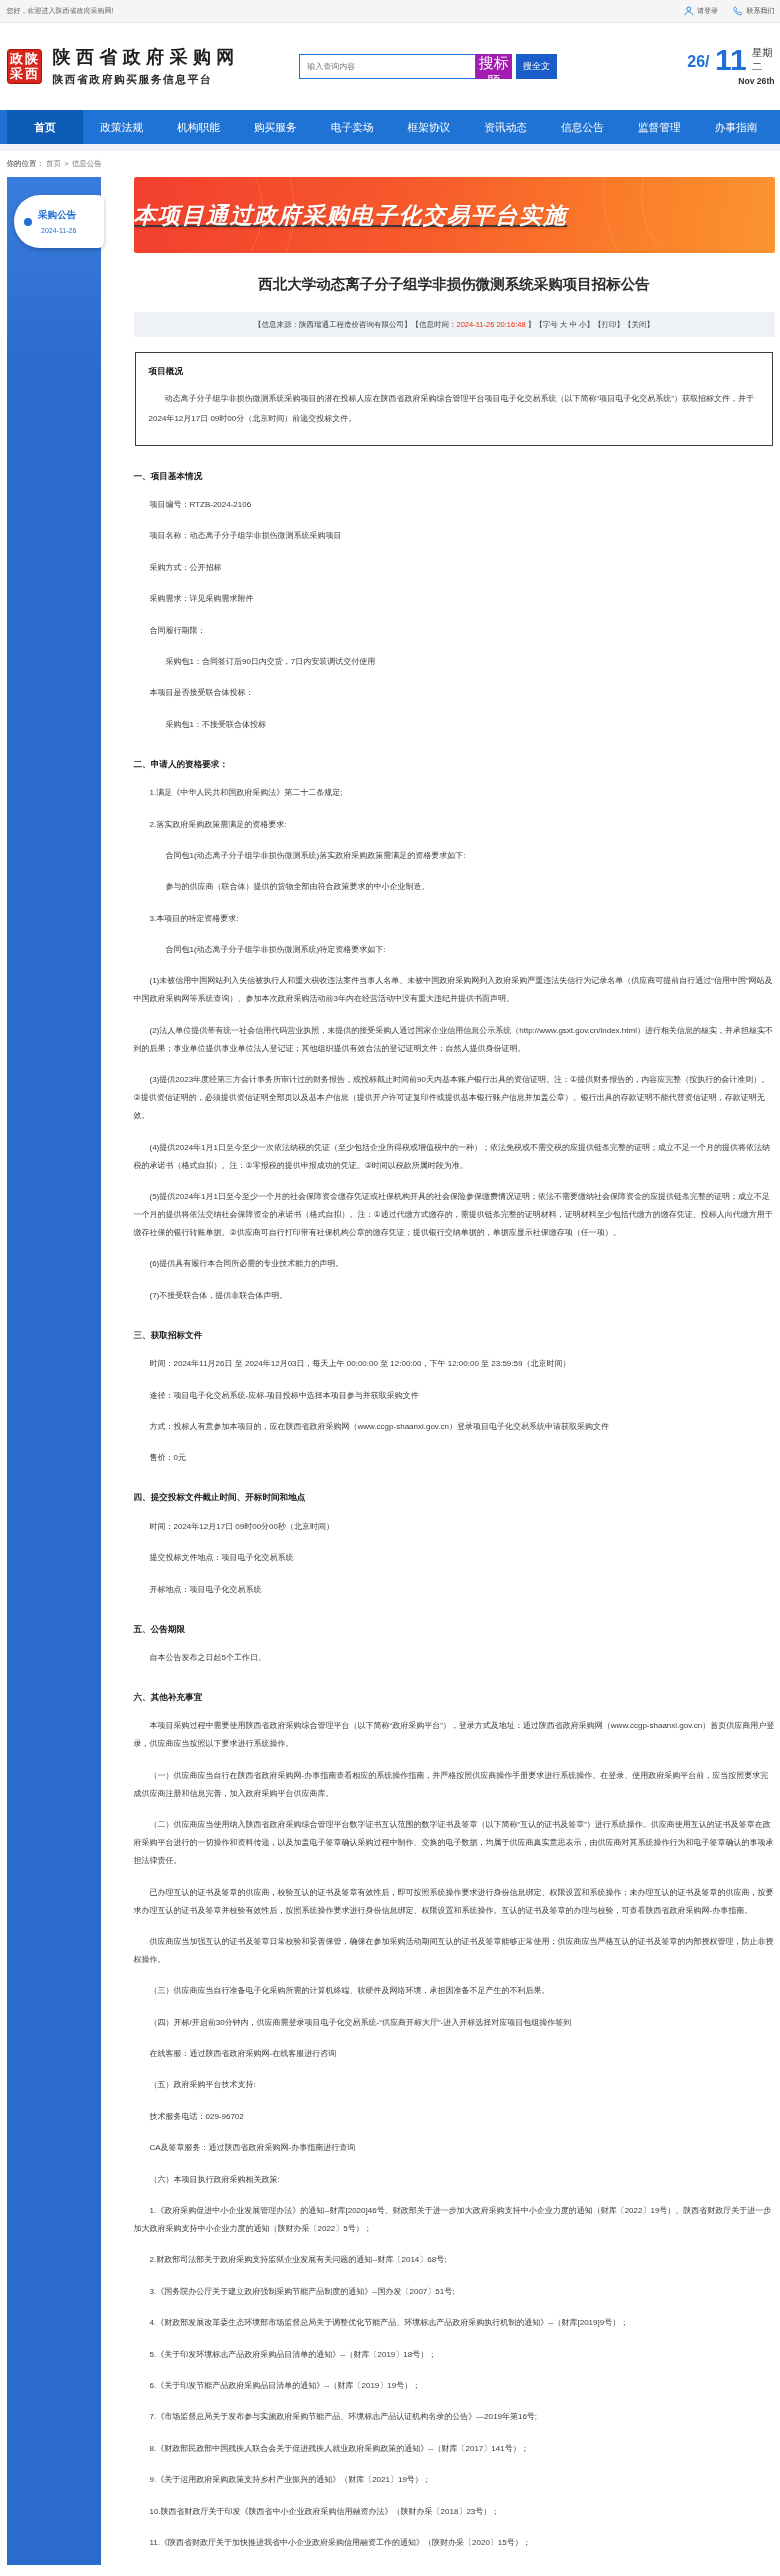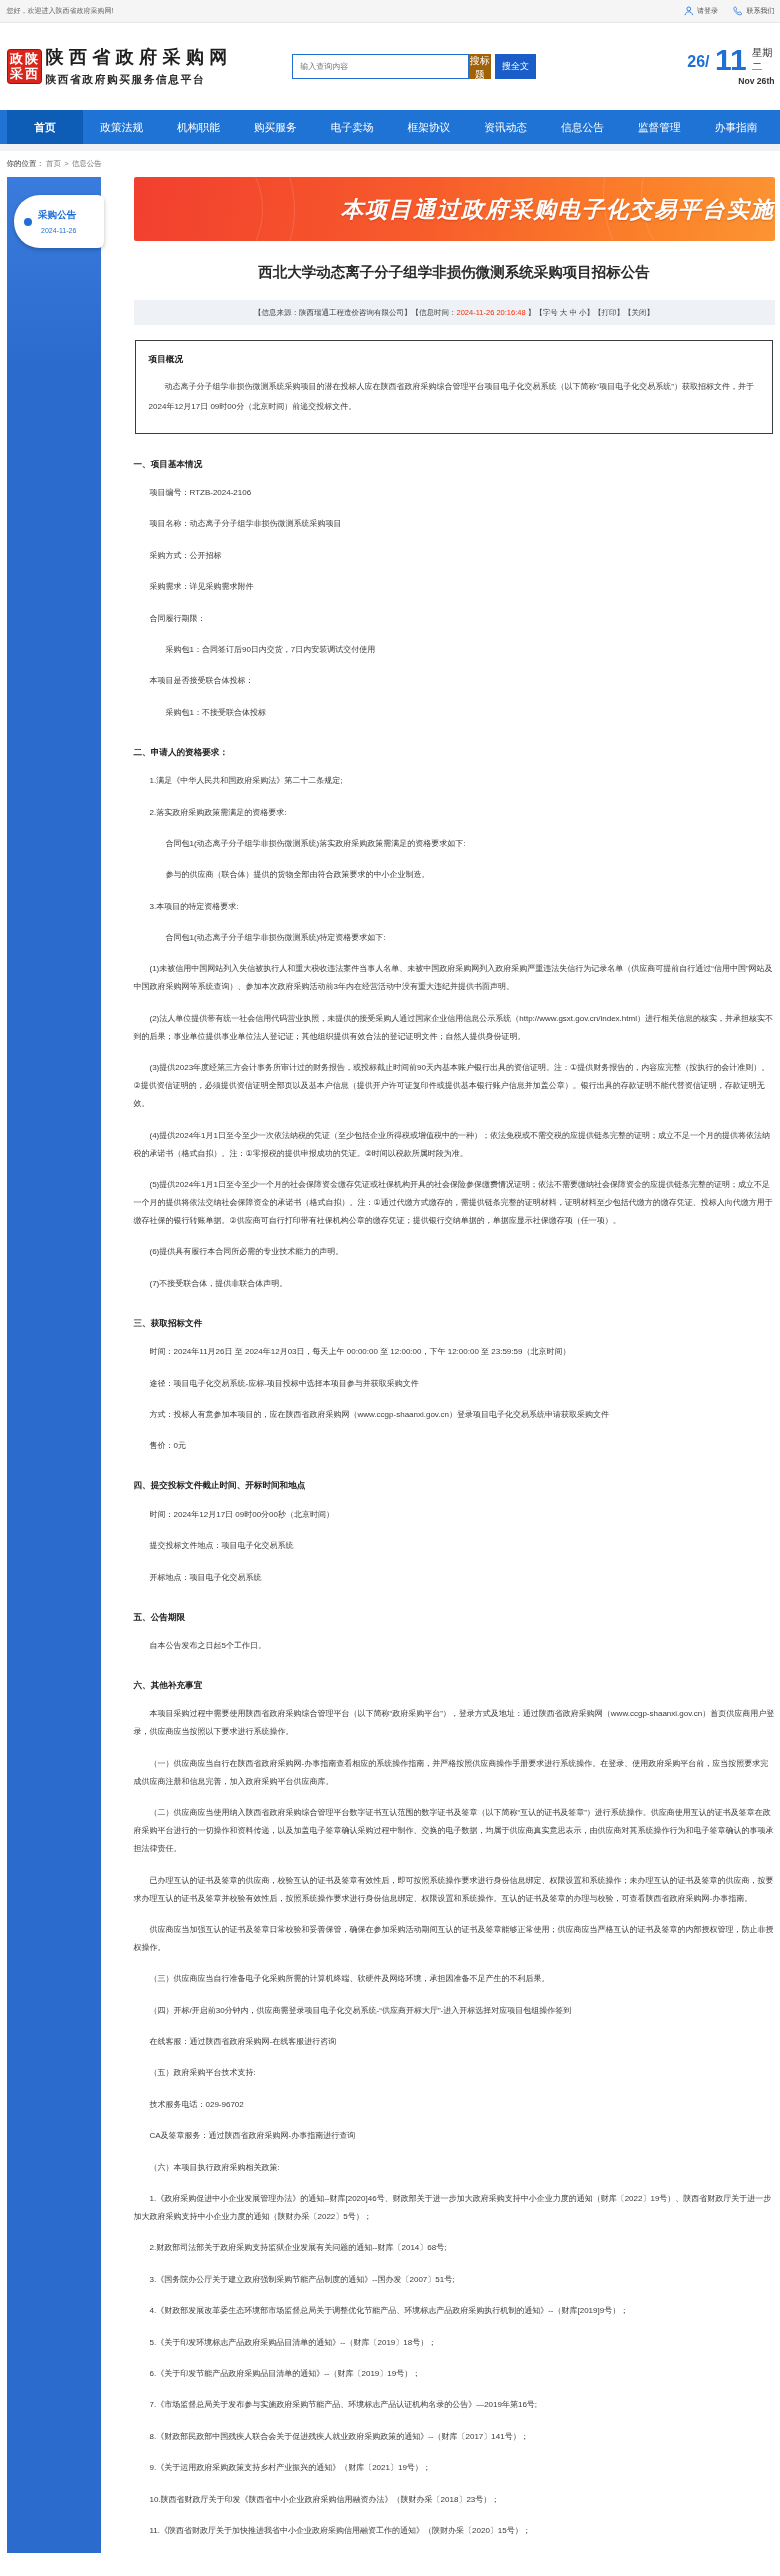--- a/index.html
+++ b/index.html
@@ -11,26 +11,26 @@
   .topbar .wrap { display:flex; justify-content:space-between; align-items:center; height:22.5px; }
   .topbar-right { display:flex; gap:15px; align-items:center; color:#555; }
   .tb-item { display:flex; gap:3.8px; align-items:center; cursor:pointer; }
   .tb-item svg { display:block; }
 
   
   .header { height:87px; }
   .header .wrap { display:flex; align-items:center; height:87px; }
   .logo { width:35px; height:35px; background:#d8261c; border:1.1px solid #a01208; border-radius:3.2px; color:#fff;
           display:grid; grid-template-columns:1fr 1fr; place-items:center; font-weight:bold; font-size:13px; line-height:1; padding:1.6px; }
-  .titles { margin-left:4px; }
+  .titles { margin-left:11px; }
   .site-title { font-size:18px; font-weight:bold; color:#1f1f1f; letter-spacing:5.4px; }
   .site-subtitle { font-size:10.7px; color:#2b2b2b; letter-spacing:1.6px; margin-top:4.3px; font-weight:bold; }
   .searchbox { margin-left:59px; display:flex; align-items:flex-start; }
   .searchbox input { width:177px; height:25px; border:1.1px solid #1f6fd6; padding:0 7.5px; font-size:8px; color:#333; outline:none; }
-  .btn-search-title { width:22px; height:25px; background:#a16207; color:#fff; border:none; font-size:10px; cursor:pointer; }
+  .btn-search-title { width:36px; height:25px; background:#a21caf; color:#fff; border:none; font-size:15px; cursor:pointer; }
   .btn-search-full  { width:41px; height:25px; background:#1a5dc8; color:#fff; border:none; font-size:9px; cursor:pointer; margin-left:4.3px; }
   .datebox { margin-left:auto; text-align:right; color:#1f6fd6; }
   .date-row { display:flex; align-items:flex-end; justify-content:flex-end; gap:5.4px; }
   .d1 { font-size:16px; font-weight:bold; line-height:1; padding-bottom:3.2px;}
   .d2 { font-size:30px; font-weight:bold; line-height:0.9; }
   .week { width:22.5px; font-size:10.2px; color:#333; line-height:1.3; text-align:left; word-break:break-all; }
   .date-en { font-size:8.6px; color:#333; margin-top:3.2px; font-weight:bold; }
 
   
   .nav { background:#1f73d4; height:34px; }
@@ -49,22 +49,22 @@
   .sidebar { width:94px; background:linear-gradient(180deg,#3a7cdd 0%,#2b6bcd 8%,#2b6bcd 100%); flex:none; position:relative; }
   .side-tag { position:relative; z-index:2; margin:18px 0 0 7.5px; width:90px; height:53px; background:#fff;
               border-radius:26px 6.4px 6.4px 26px; box-shadow:0 1.6px 4.3px rgba(0,0,0,.25); display:flex; align-items:center; cursor:pointer;text-align:right; }
   .side-dot { width:8px; height:8px; border-radius:50%; background:#1f6fd6; margin:0 6.4px 0 9.6px; flex:none; }
   .side-tag-title { color:#1f6fd6; font-size:9.6px; font-weight:bold; }
   .side-tag-date  { color:#1f6fd6; font-size:7px; margin-top:4.3px; }
 
   .main { flex:1; margin-left:33px; background:#fff; min-width:0; }
 
   
-  .banner { height:64px; background:linear-gradient(100deg,#f23f2f 0%,#f75b2b 45%,#fb812a 80%,#fc9433 100%);
-            border-radius:2.1px; display:flex; align-items:center; justify-content:flex-end; position:relative; overflow:hidden; }
+  .banner { height:76px; background:linear-gradient(100deg,#f23f2f 0%,#f75b2b 45%,#fb812a 80%,#fc9433 100%);
+            border-radius:2.1px; display:flex; align-items:center; justify-content:flex-start; position:relative; overflow:hidden;text-decoration:underline; }
   .banner .ring { position:absolute; border:1.1px solid rgba(255,255,255,.14); border-radius:50%; }
   .r1 { width:225px; height:225px; left:-64px; top:-80px; }
   .r2 { width:161px; height:161px; left:-32px; top:-48px; }
   .r3 { width:247px; height:247px; right:-75px; top:-107px; }
   .r4 { width:177px; height:177px; right:-43px; top:-70px; }
   .banner-text { color:#fff; font-size:22.5px; font-weight:bold; font-style:italic; letter-spacing:1.6px;
                  text-shadow:0 1.1px 1.6px rgba(140,30,0,.35); white-space:nowrap; }
 
   
   .article-title { font-size:14.5px; font-weight:bold; color:#2b2b2b; text-align:center; margin:21.4px 43px 16px; line-height:1.5; }

